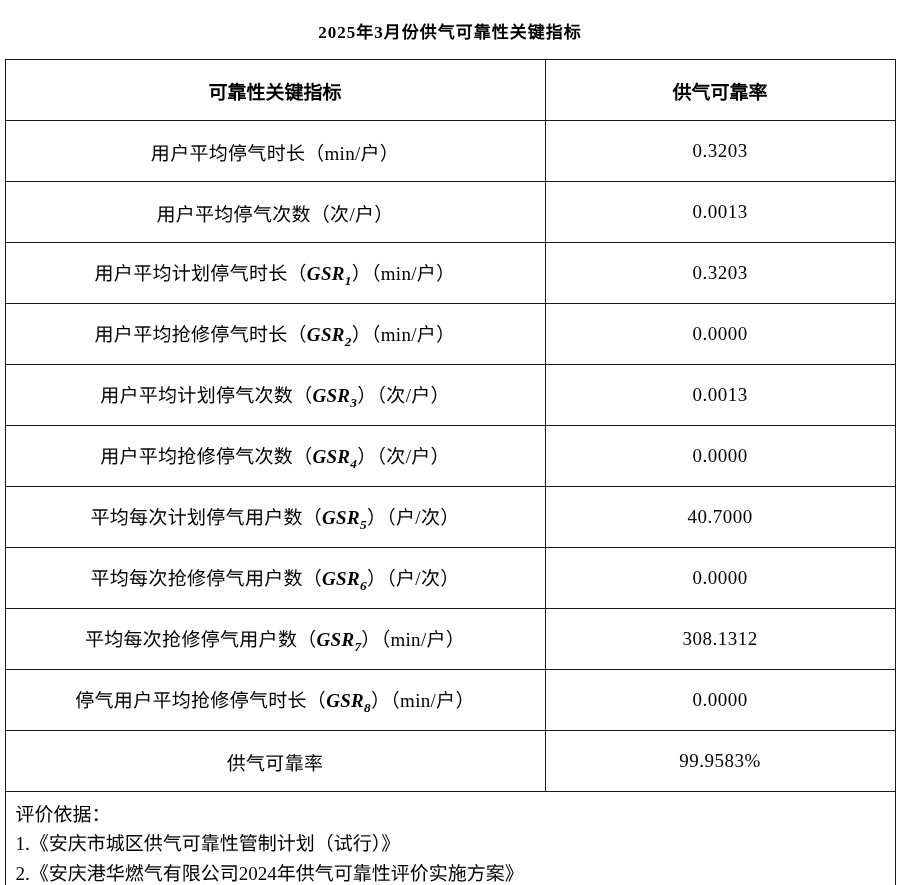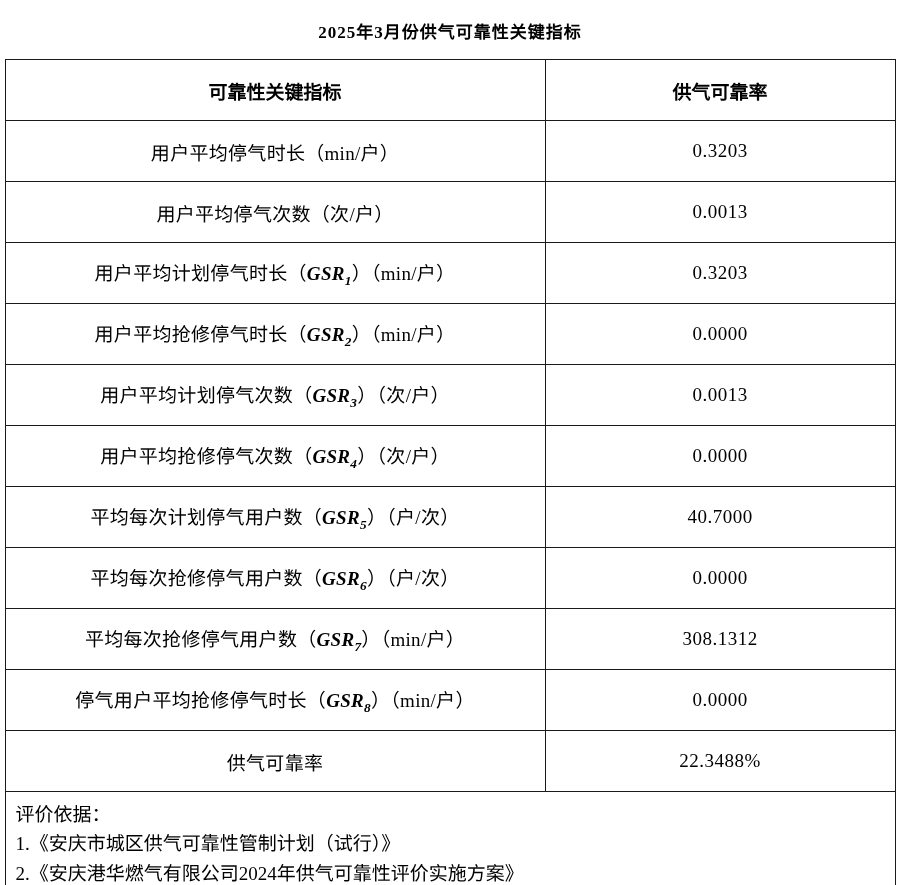--- a/index.html
+++ b/index.html
@@ -137,21 +137,21 @@
       <tr>
         <td class="label-cell"><span>平均每次抢修停气用户数（</span><span class="gsr"><span>GSR</span><sub>7</sub></span><span>）（min/户）</span></td>
         <td class="value-cell">308.1312</td>
       </tr>
       <tr>
         <td class="label-cell"><span>停气用户平均抢修停气时长（</span><span class="gsr"><span>GSR</span><sub>8</sub></span><span>）（min/户）</span></td>
         <td class="value-cell">0.0000</td>
       </tr>
       <tr>
         <td class="label-cell"><span>供气可靠率</span></td>
-        <td class="value-cell">22.3488%</td>
+        <td class="value-cell">99.9583%</td>
       </tr>
       <tr>
         <td class="notes-cell" colspan="2">
           <span class="note-head note-line">评价依据：</span>
           <span class="note-line">1.《安庆市城区供气可靠性管制计划（试行）》</span>
           <span class="note-line">2.《安庆港华燃气有限公司2024年供气可靠性评价实施方案》</span>
         </td>
       </tr>
     </tbody>
   </table>

